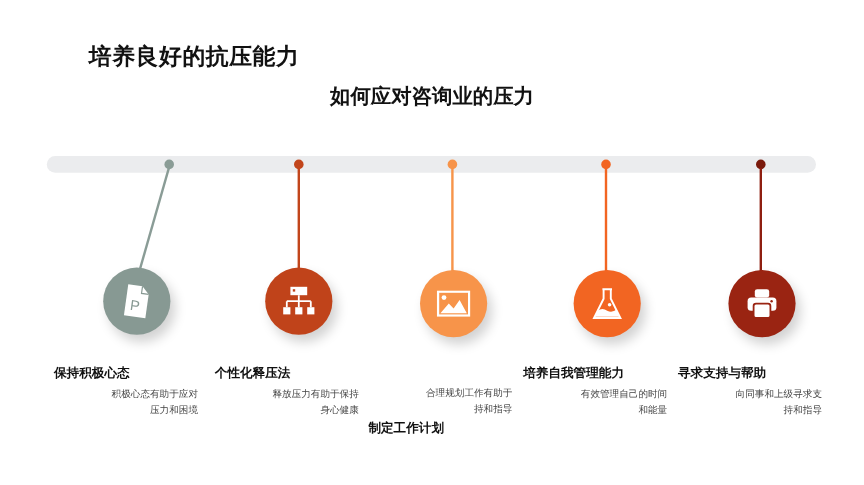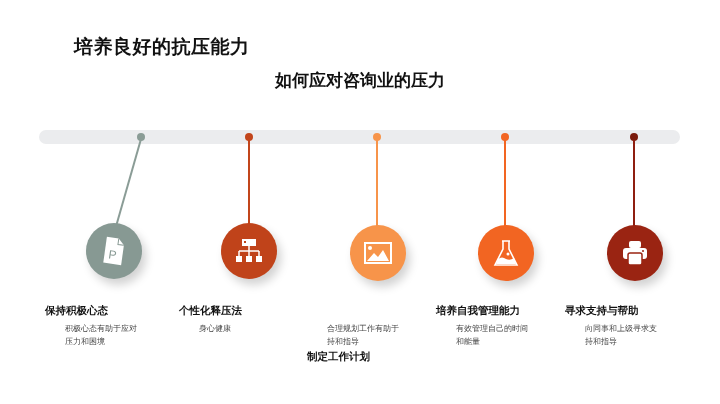--- a/index.html
+++ b/index.html
@@ -28,21 +28,21 @@
   }
   .circle {
     position:absolute; width:56px; height:56px; border-radius:50%;
     box-shadow: 4px 6px 10px rgba(0,0,0,0.18);
     display:flex; align-items:center; justify-content:center;
   }
   .item-title {
     position:absolute; width:140px; text-align:left; font-size:10.5px; font-weight:bold; color:#111;
   }
   .item-desc {
-    position:absolute; width:100px; text-align:left; font-size:8px; line-height:13px; color:#444;
+    position:absolute; width:100px; text-align:right; font-size:8px; line-height:13px; color:#444;
   }
 </style>
 </head>
 <body>
 
 <div class="slide-title">培养良好的抗压能力</div>
 <div class="slide-subtitle">如何应对咨询业的压力</div>
 
 <div class="timeline-bar"></div>
 
@@ -74,20 +74,21 @@
     <line x1="4" y1="13" x2="4" y2="18" stroke="#fff" stroke-width="1.5"></line>
     <line x1="14" y1="13" x2="14" y2="18" stroke="#fff" stroke-width="1.5"></line>
     <line x1="24" y1="13" x2="24" y2="18" stroke="#fff" stroke-width="1.5"></line>
     <rect x="1" y="18" width="6" height="6" fill="#fff"></rect>
     <rect x="11" y="18" width="6" height="6" fill="#fff"></rect>
     <rect x="21" y="18" width="6" height="6" fill="#fff"></rect>
   </svg>
 </div>
 <div class="item-title" style="left:179px; top:304px;">个性化释压法</div>
 <div class="item-desc" style="left:199px; top:322px;">
+  <div>释放压力有助于保持</div>
   <div>身心健康</div>
 </div>
 
 <div class="dot" style="left:373px; background:#f7944a;"></div>
 <div class="stem" style="left:376px; top:140px; height:86px; background:#f7944a;"></div>
 <div class="circle" style="left:350px; top:225px; background:#f7944a;">
   <svg width="28" height="22" viewBox="0 0 28 22">
     <rect x="1" y="1" width="26" height="20" fill="none" stroke="#fff" stroke-width="2"></rect>
     <circle cx="6" cy="6" r="2" fill="#fff"></circle>
     <path d="M3 19 L10 11 L14 15 L19 8 L25 19 Z" fill="#fff"></path>

